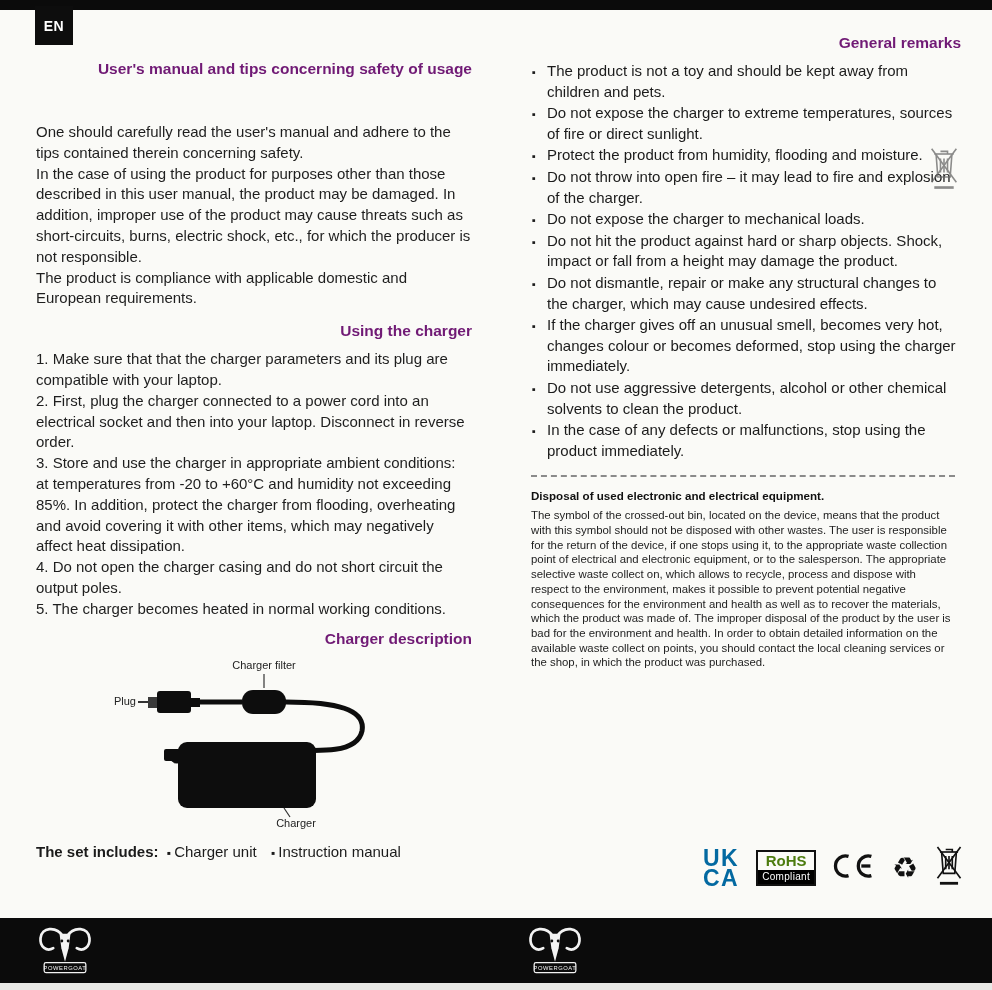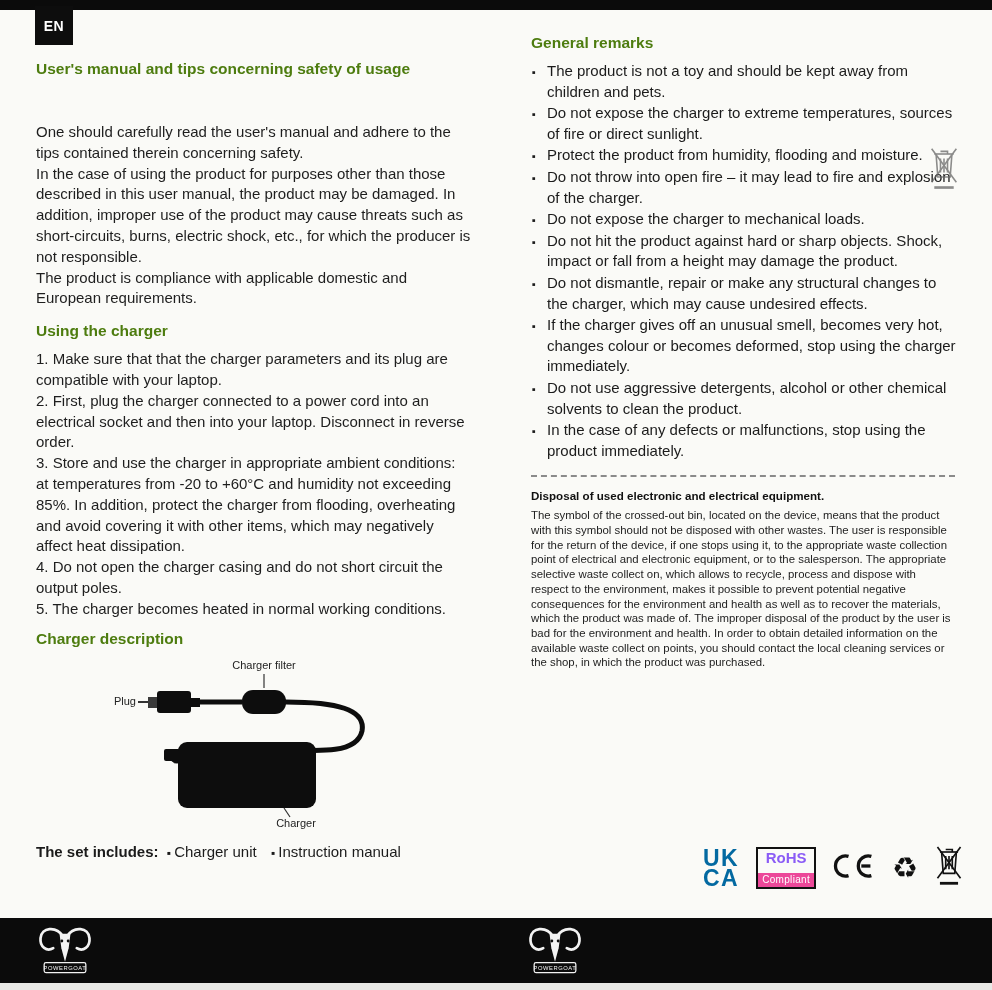--- a/index.html
+++ b/index.html
@@ -15,21 +15,21 @@
 
   .lang-badge {
     position:absolute; top:6px; left:35px; width:38px; height:39px; background:#0d0d0d;
     color:#fff; display:flex; align-items:center; justify-content:center;
     font-weight:bold; font-size:14px; letter-spacing:.5px;
   }
 
   .col-left  { position:absolute; left:36px;  top:60px; width:436px; }
   .col-right { position:absolute; left:531px; top:34px; width:430px; }
 
-  h2.sec { font-size:15.5px; font-weight:bold; color:#4d7c0f; margin:0 0 9px; }
+  h2.sec { font-size:15.5px; font-weight:bold; color:#701a75; margin:0 0 9px;text-align:right; }
   .body  { font-size:15px; line-height:20.8px; color:#1e1e1e;margin-top:44px; }
   .pre   { white-space:pre-line; }
   .usage-body { margin-bottom:13px; }
   .steps { margin-bottom:10px; }
   .step  { margin:0; }
 
   
   .diagram { position:relative; width:440px; height:178px; margin:2px 0 4px; }
   .diagram svg { position:absolute; left:0; top:0; }
   .dg-label { position:absolute; font-size:11px; color:#222; }
@@ -49,22 +49,22 @@
 
   .divider { border:none; border-top:2px dashed #8a8a8a; width:424px; margin:14px 0 12px; }
 
   .disposal-title { font-size:11.6px; font-weight:bold; margin-bottom:6px; color:#101010; }
   .disposal-body  { font-size:11.4px; line-height:14.7px; width:424px; color:#222; }
 
   
   .certs { position:absolute; left:703px; top:845px; display:flex; align-items:center; gap:17px; }
   .ukca { font-weight:bold; font-size:23px; line-height:20px; letter-spacing:1.5px; color:#0369a1; }
   .rohs { border:2.5px solid #111; text-align:center; background:#fbfbf8; }
-  .rohs-top { font-weight:bold; font-size:15px; padding:0 6px 7px; color:#8b5cf6; }
-  .rohs-bottom { background:#ec4899; color:#fff; font-size:10px; padding:1px 4px 2px; letter-spacing:.3px; }
+  .rohs-top { font-weight:bold; font-size:15px; padding:0 6px 1px; color:#4d7c0f; }
+  .rohs-bottom { background:#000000; color:#fff; font-size:10px; padding:1px 4px 2px; letter-spacing:.3px; }
   .recycle-glyph { font-family:"DejaVu Sans",sans-serif; font-size:29px; color:#111; line-height:1; }
 
   
   .weee-margin { position:absolute; left:929px; top:146px; opacity:.75; }
 
   
   .footer-bar { position:absolute; left:0; top:918px; width:100%; height:65px; background:#0b0b0b; }
   .goat-logo { position:absolute; top:3px; }
   .goat-1 { left:36px; }
   .goat-2 { left:526px; }

